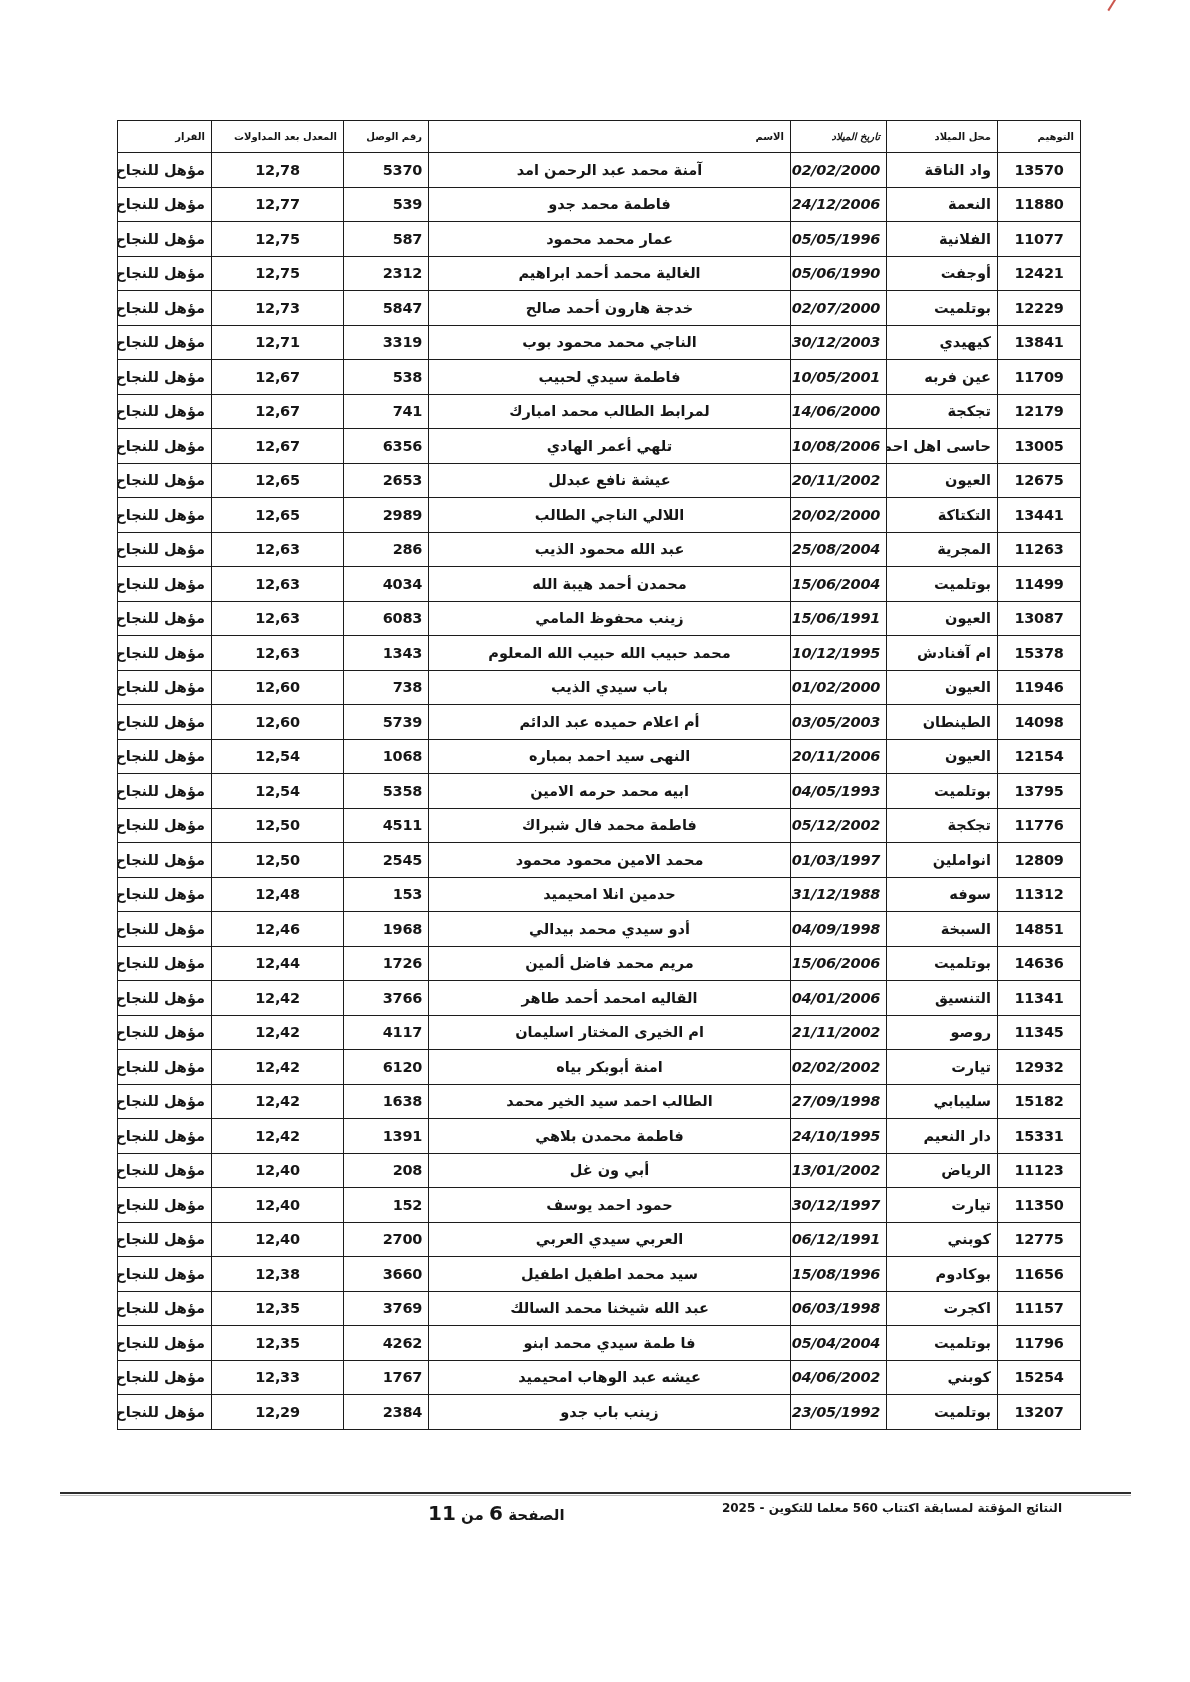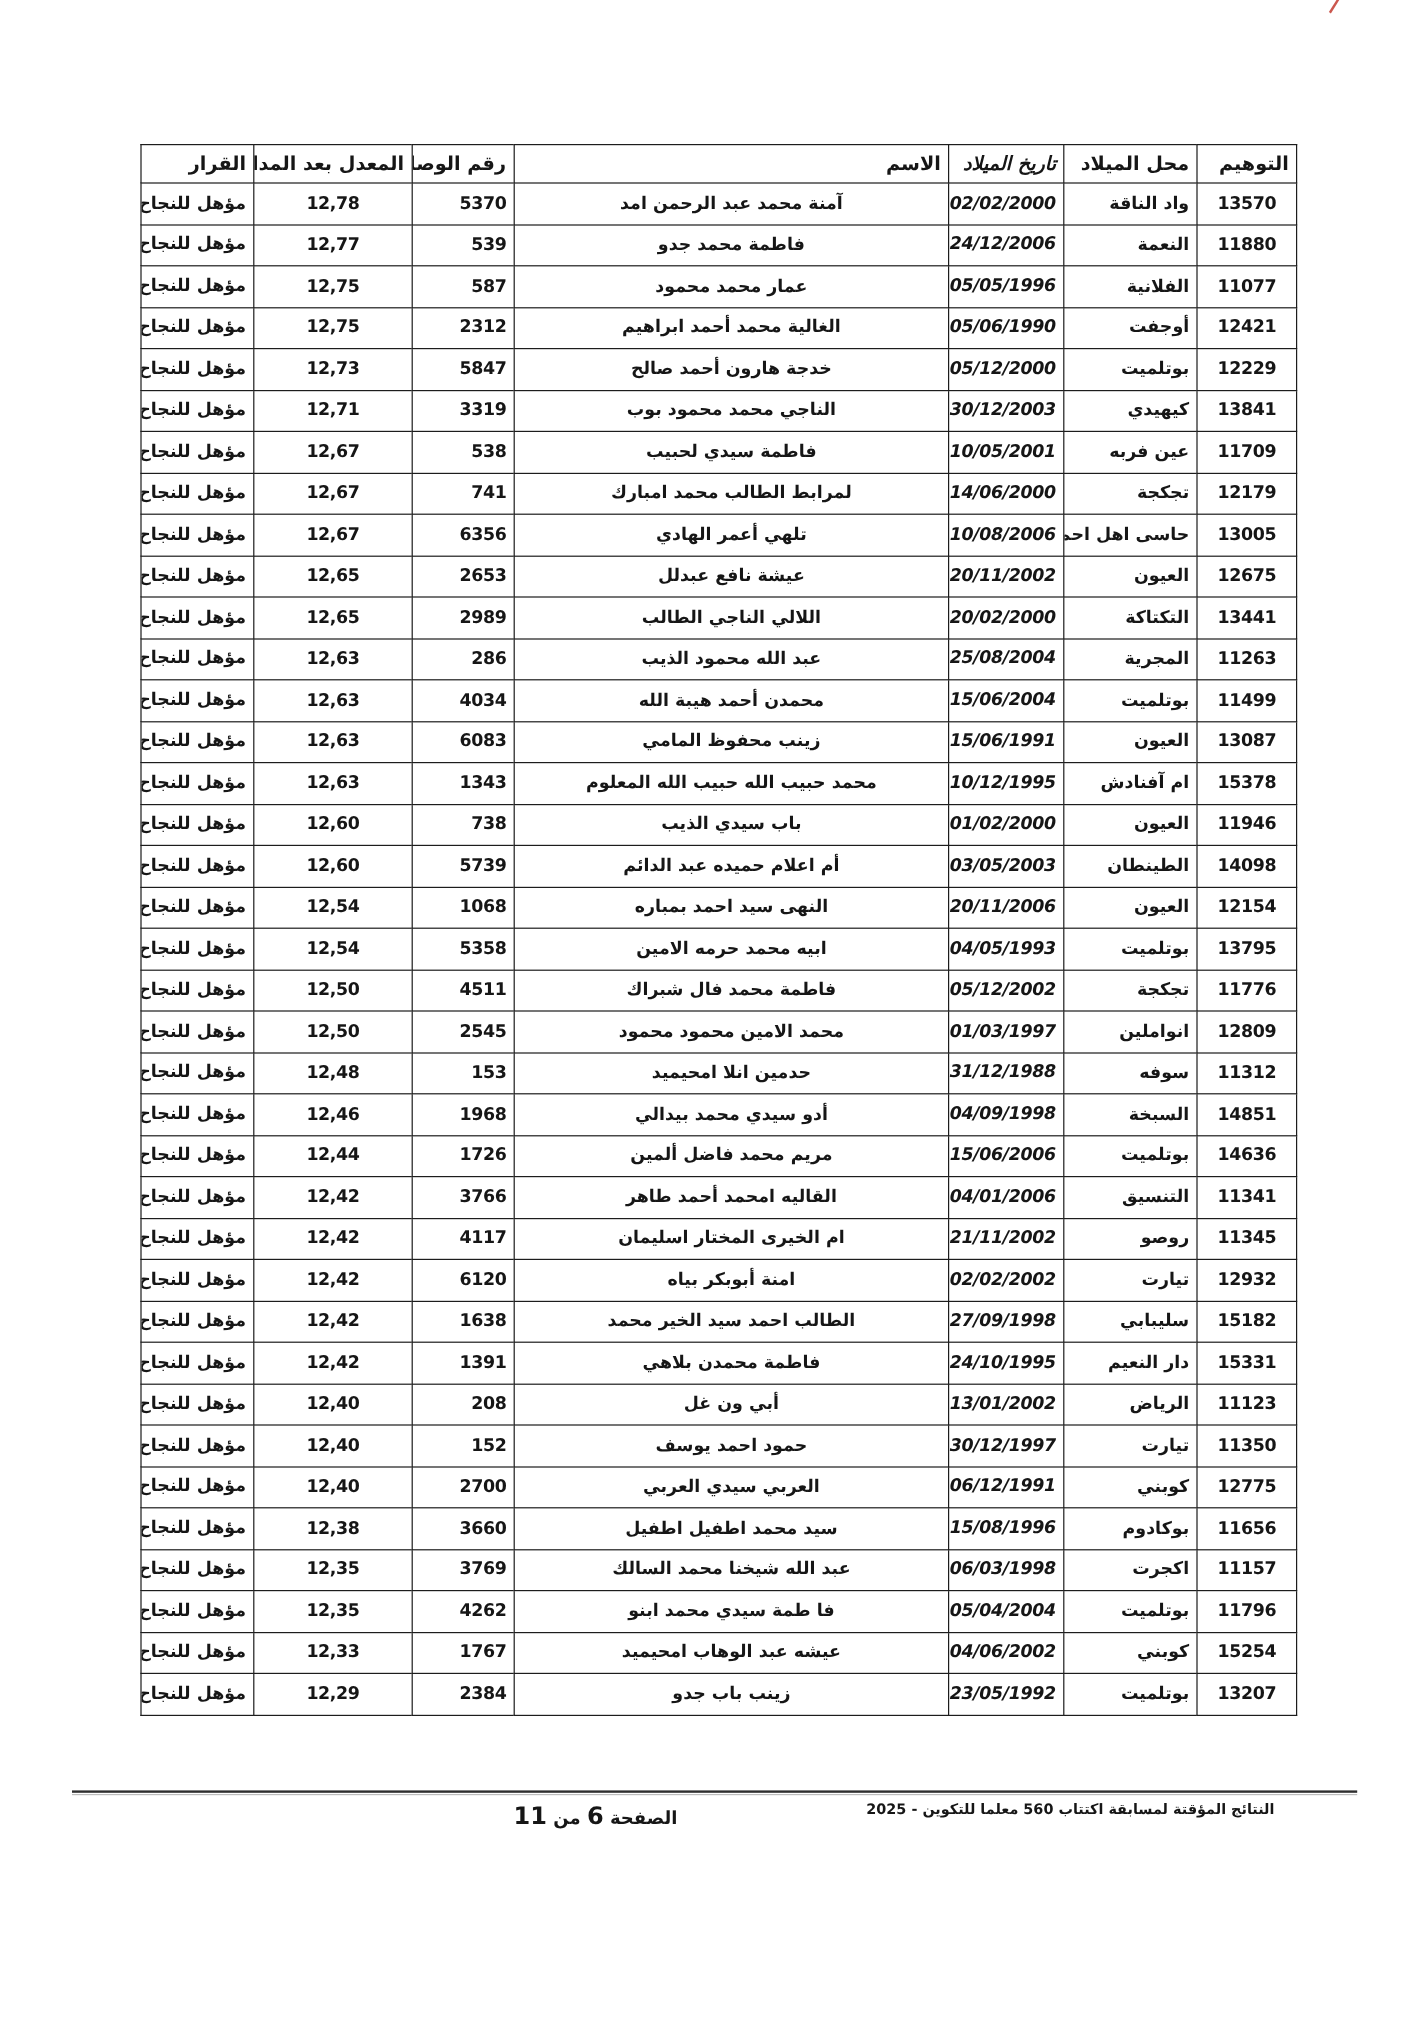--- a/index.html
+++ b/index.html
@@ -24,21 +24,21 @@
     border:1.6px solid #1c1c1c;
     vertical-align:middle;
     overflow:hidden;
     white-space:nowrap;
     padding:0 6px;
   }
   .results-table th{
     height:31px;
     font-weight:bold;
     text-align:right;
-    font-size:16px;
+    font-size:10px;
   }
   .results-table td{height:33.5px;}
   
   .col-id{width:70px;text-align:center;}
   .col-birth_place{width:98px;text-align:right;}
   .col-birth_date{width:83px;text-align:center;font-style:italic;}
   .col-name{width:349px;text-align:center;}
   .col-receipt{width:72px;text-align:right;padding-right:10px;}
   .col-average{width:119px;text-align:center;}
   .col-decision{width:81px;text-align:center;}
@@ -127,21 +127,21 @@
         <td class="col-birth_place">أوجفت</td>
         <td class="col-birth_date">05/06/1990</td>
         <td class="col-name">الغالية محمد أحمد ابراهيم</td>
         <td class="col-receipt">2312</td>
         <td class="col-average">12,75</td>
         <td class="col-decision">مؤهل للنجاح</td>
       </tr>
       <tr>
         <td class="col-id">12229</td>
         <td class="col-birth_place">بوتلميت</td>
-        <td class="col-birth_date">05/12/2000</td>
+        <td class="col-birth_date">02/07/2000</td>
         <td class="col-name">خدجة هارون أحمد صالح</td>
         <td class="col-receipt">5847</td>
         <td class="col-average">12,73</td>
         <td class="col-decision">مؤهل للنجاح</td>
       </tr>
       <tr>
         <td class="col-id">13841</td>
         <td class="col-birth_place">كيهيدي</td>
         <td class="col-birth_date">30/12/2003</td>
         <td class="col-name">الناجي محمد محمود بوب</td>

